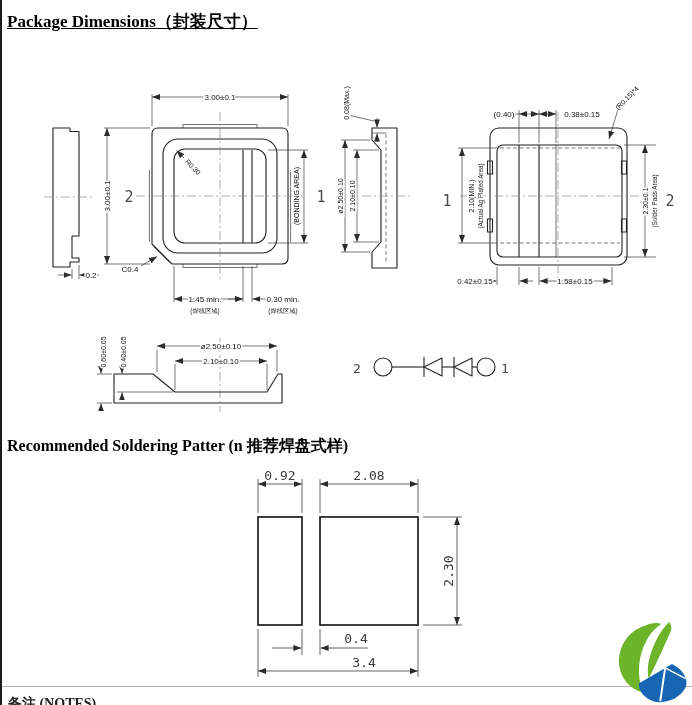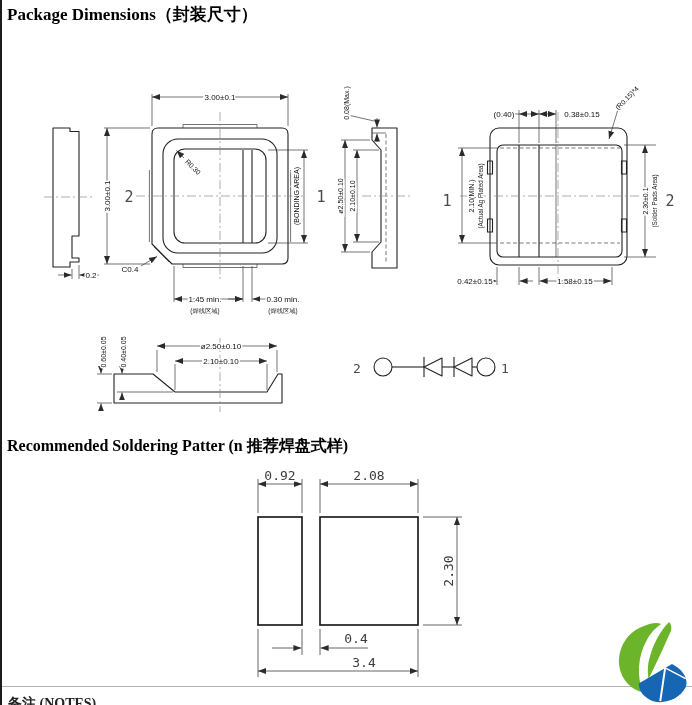--- a/index.html
+++ b/index.html
@@ -1,20 +1,20 @@
 <!DOCTYPE html>
 <html><head>
 <meta charset="utf-8">
 <style>
   html,body{margin:0;padding:0;background:#fff;}
   .page{position:relative;width:692px;height:705px;background:#fff;overflow:hidden;
         font-family:"Liberation Sans",sans-serif;}
   .lborder{position:absolute;left:0;top:0;width:2px;height:705px;background:#1c1c1c;}
   .hrule{position:absolute;left:2px;top:686px;width:690px;height:1px;background:#b3b3b3;}
-  h1.t1{position:absolute;left:7px;top:3px;margin:0;font:bold 17px "Liberation Serif",serif;color:#000;}
+  h1.t1{position:absolute;left:7px;top:10px;margin:0;font:bold 17px "Liberation Serif",serif;color:#000;text-decoration:underline;}
   h2.t2{position:absolute;left:7px;top:436px;margin:0;font:bold 16px "Liberation Serif",serif;color:#000;}
   .note{position:absolute;left:8px;top:695px;font:bold 14px "Liberation Serif",serif;color:#222;}
   svg{position:absolute;left:0;top:0;}
   .ln{stroke:#232323;stroke-width:1.1;fill:none;stroke-linejoin:round;}
   .tn{stroke:#3a3a3a;stroke-width:0.7;fill:none;}
   .cl{stroke:#8a8a8a;stroke-width:0.7;fill:none;stroke-dasharray:9 3 2 3;}
   .hd{stroke:#555;stroke-width:0.8;fill:none;stroke-dasharray:4 2.5;}
   .sp{stroke:#1f1f1f;stroke-width:1.7;fill:#fff;}
   .sdl{stroke:#555;stroke-width:0.9;fill:none;}
   text{user-select:none;}

